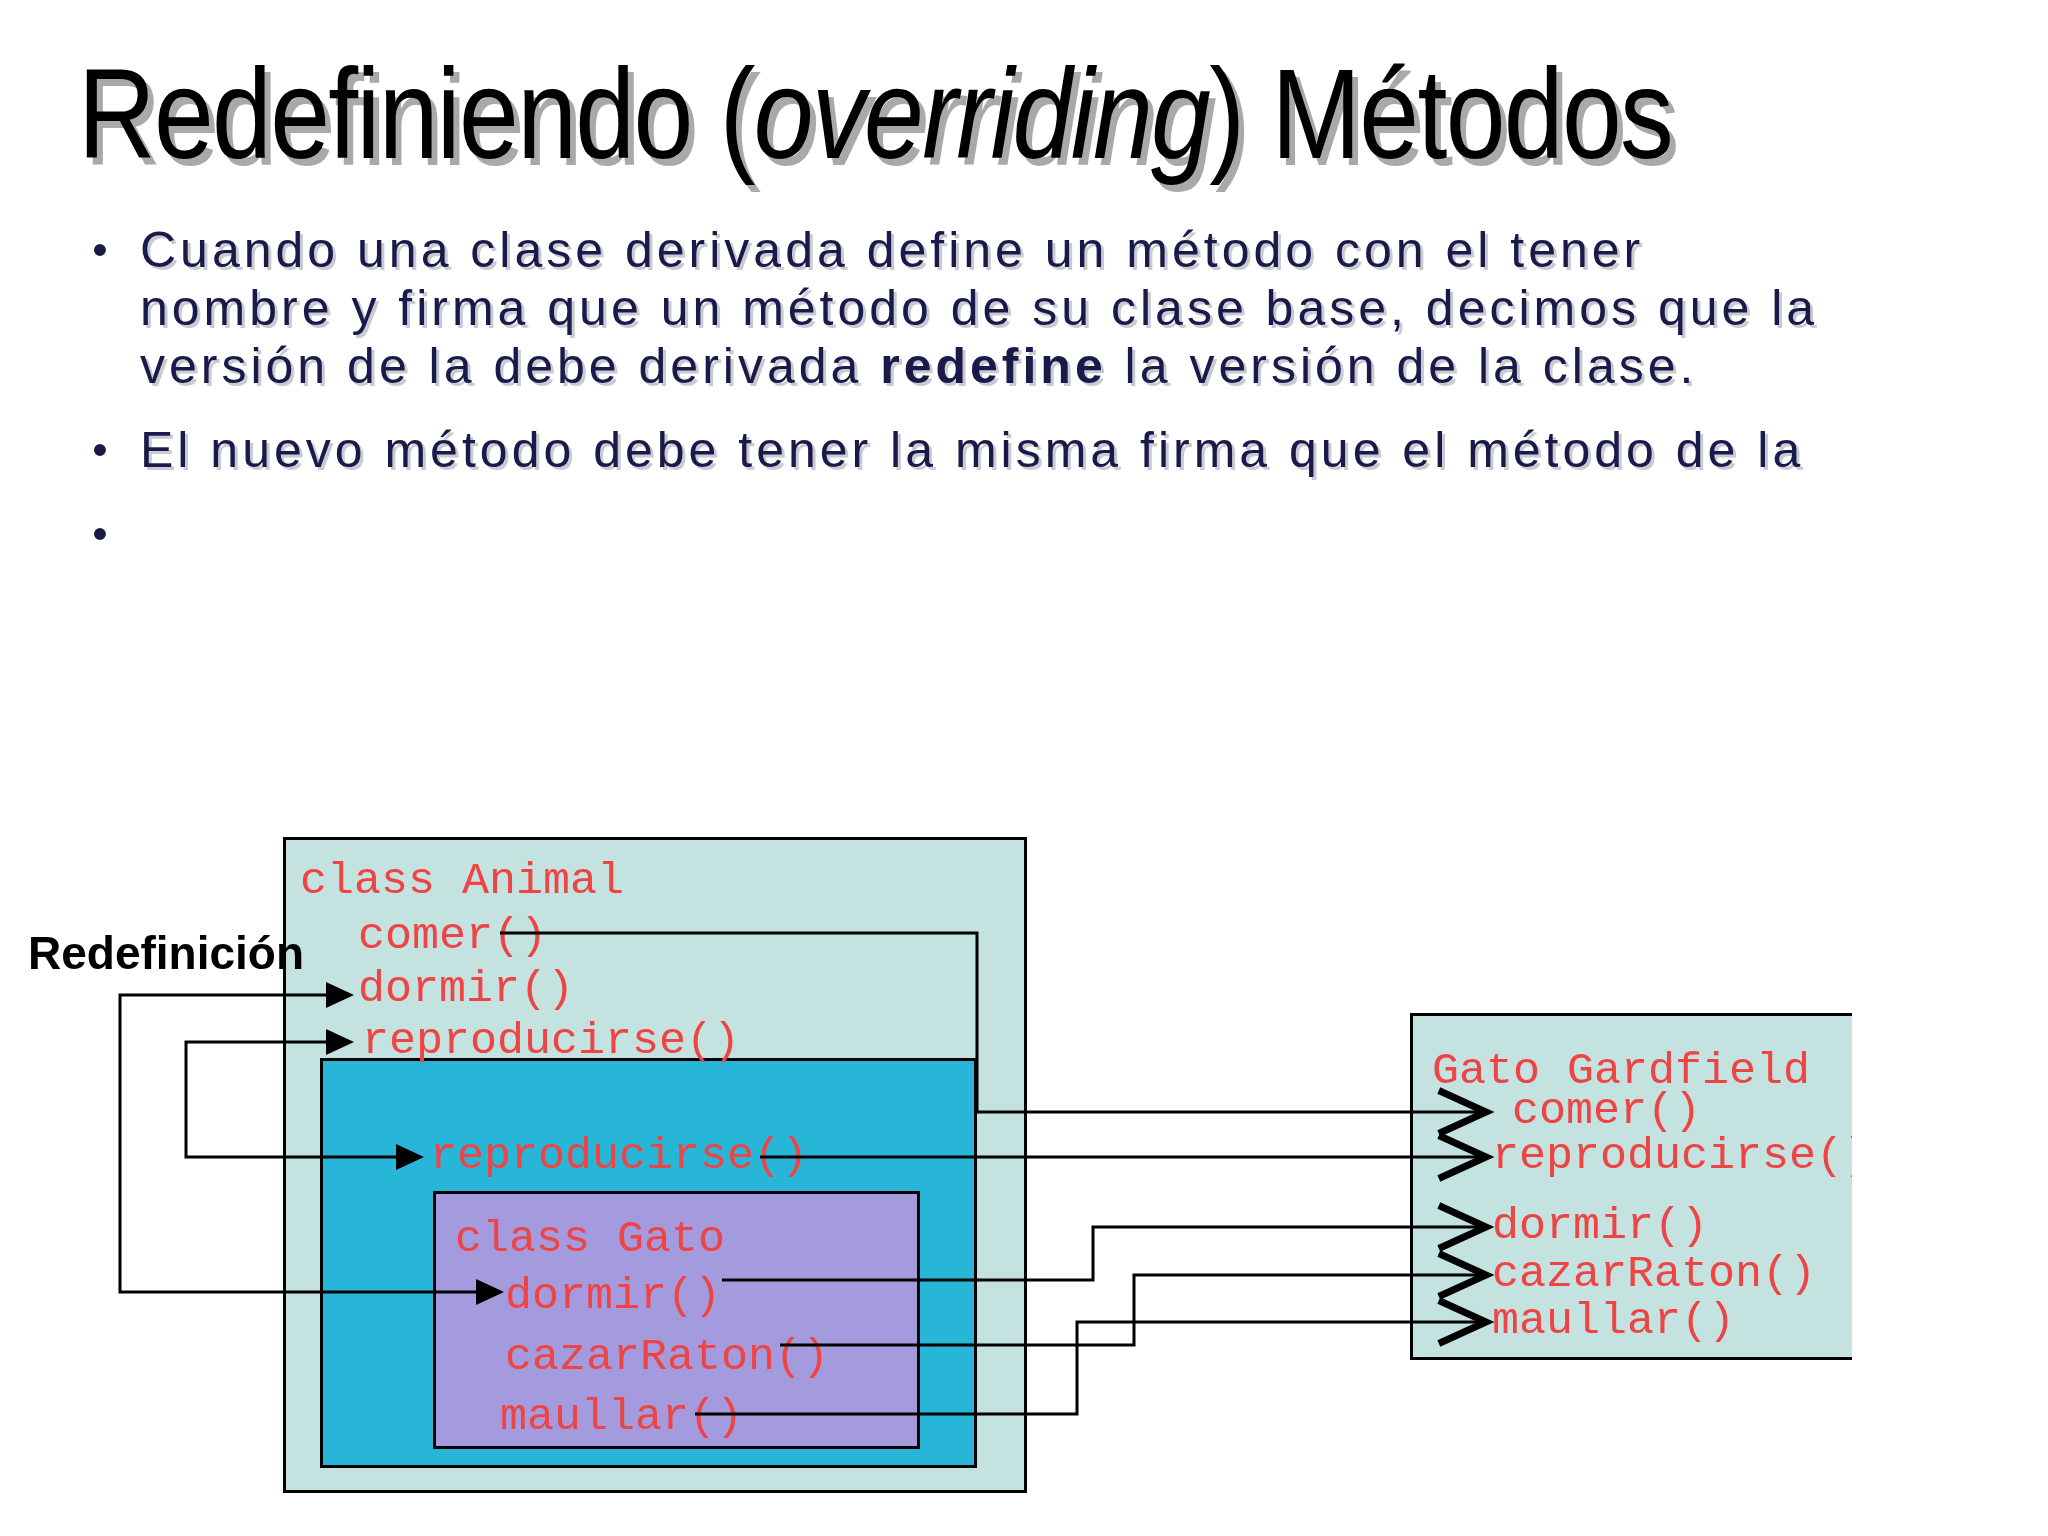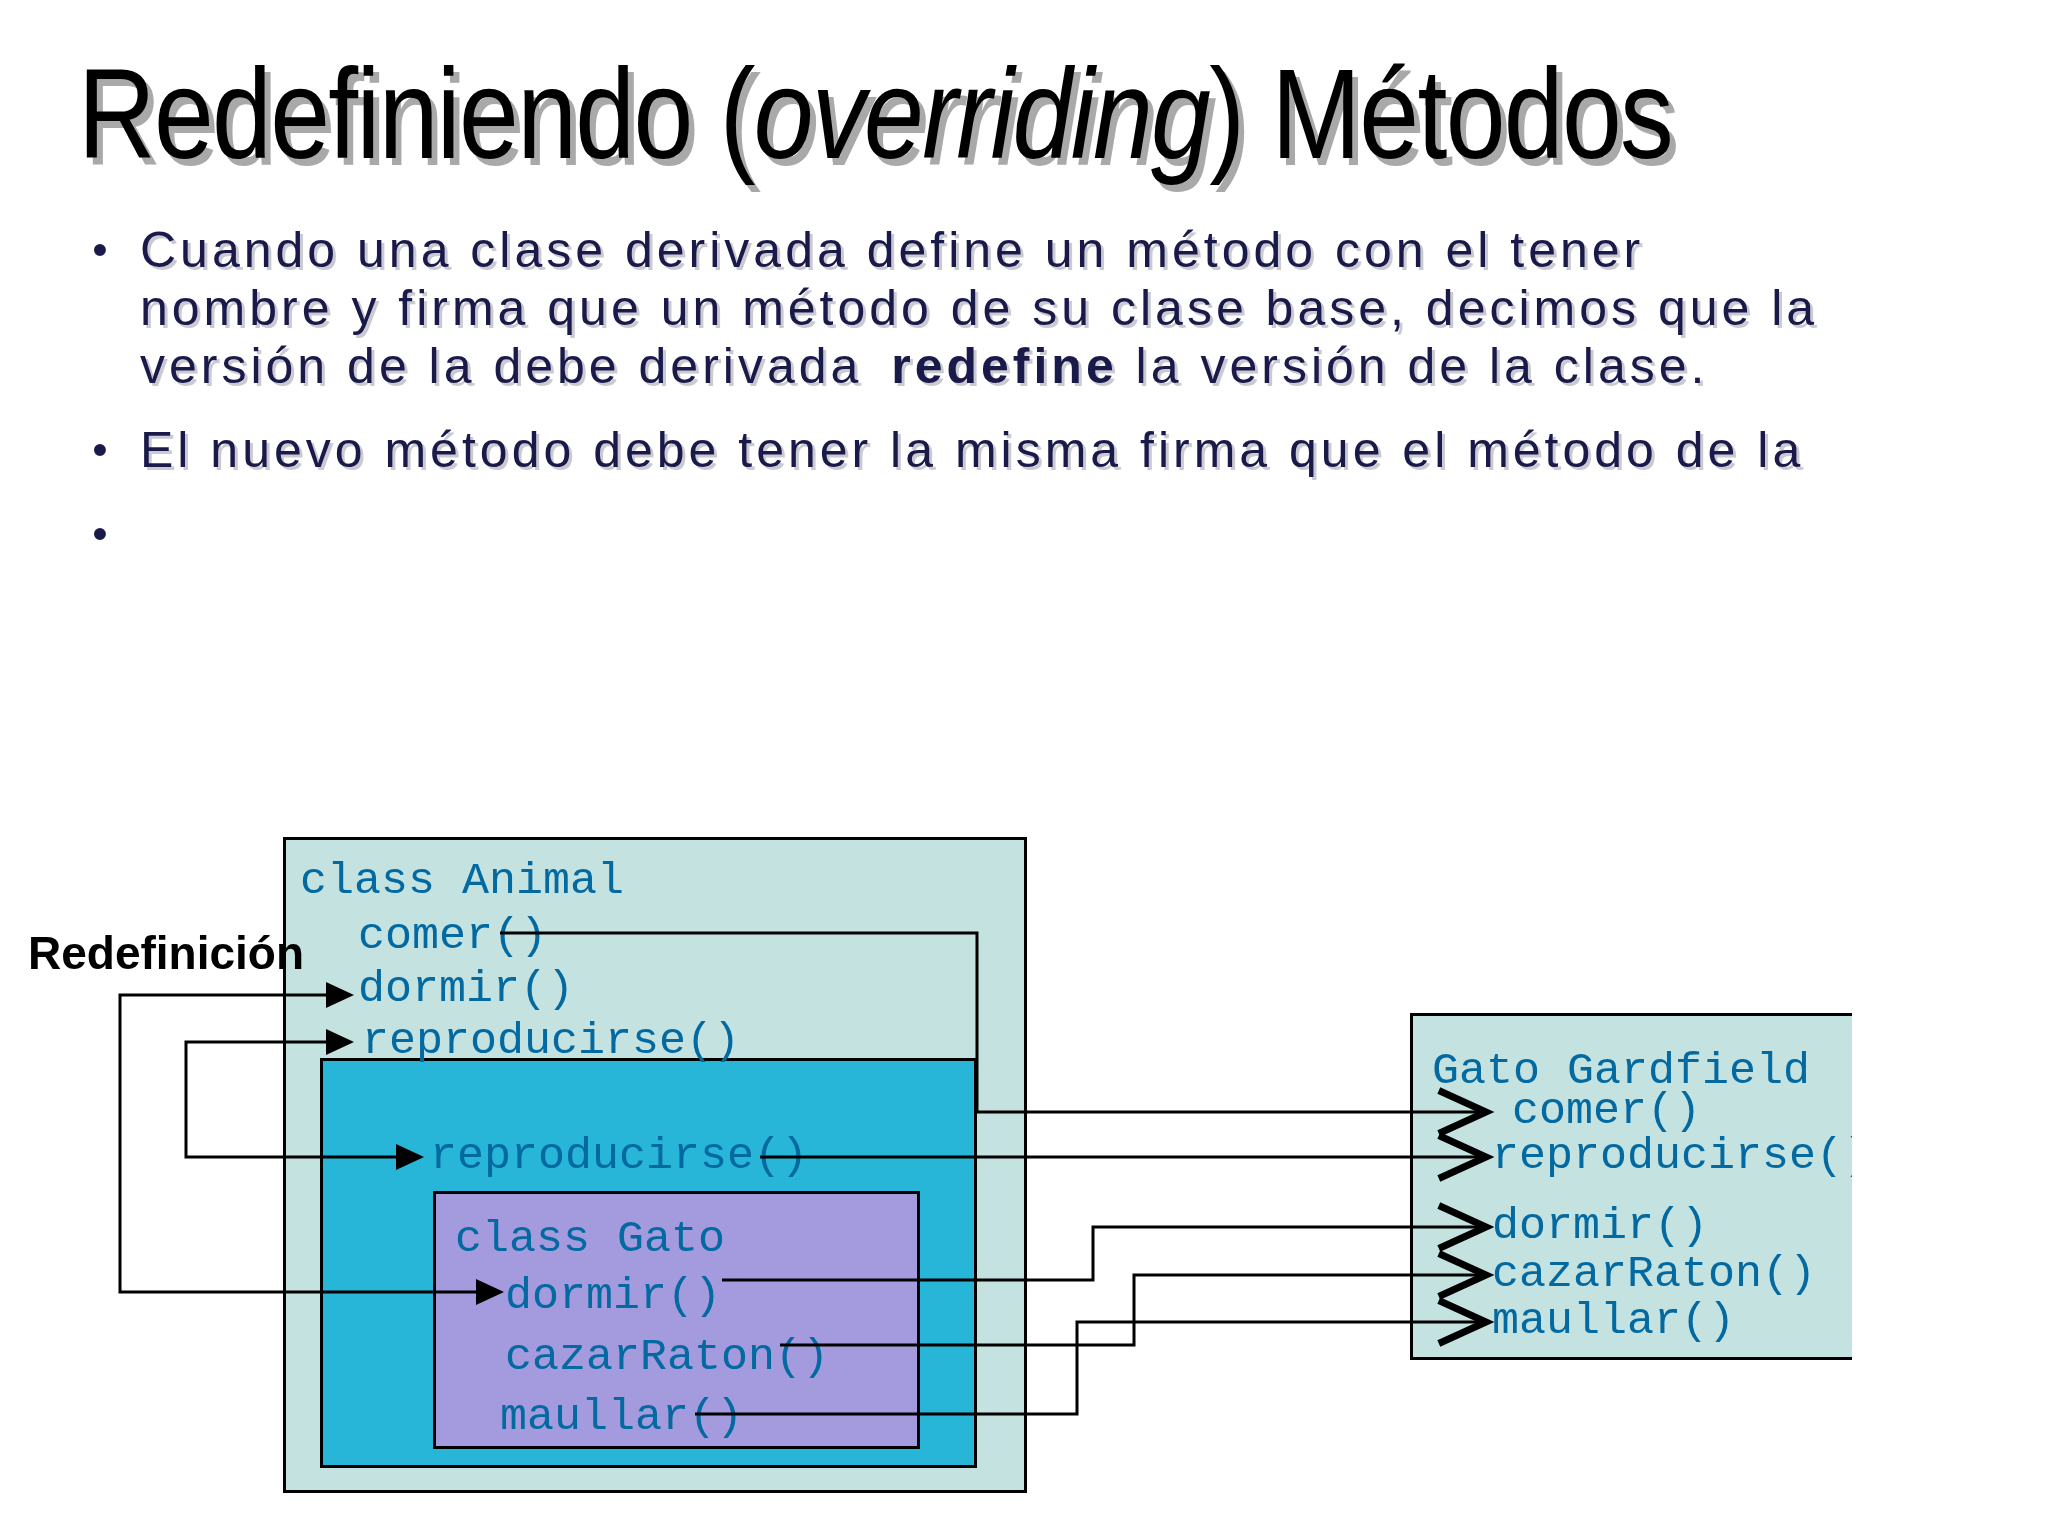--- a/index.html
+++ b/index.html
@@ -10,30 +10,30 @@
          font-size:128px;color:#000;letter-spacing:-2px;
          transform:scaleX(0.84);transform-origin:left top;
          text-shadow:7px 7px 0 #a9a9a9;}
   .title .it{font-style:italic;}
   
   .bullets{position:absolute;left:60px;top:221px;width:1900px;color:#1a1a4a;}
   .bullet{display:flex;margin-bottom:26px;}
   .bullet .dot{width:80px;font-size:44px;line-height:58px;text-align:center;flex:0 0 80px;}
   .bullet .btxt{font-size:50px;line-height:58px;letter-spacing:4px;
                 text-shadow:3px 3px 0 rgba(150,150,165,0.5);}
-  .bullet .btxt b{font-weight:bold;margin-left:11px;}
+  .bullet .btxt b{font-weight:bold;}
   
   .dbox{position:absolute;border:3px solid #000;box-sizing:border-box;}
   .box-animal{left:283px;top:837px;width:744px;height:656px;}
   .box-mamifero{left:320px;top:1058px;width:657px;height:410px;}
   .box-gato{left:433px;top:1191px;width:487px;height:258px;}
   .box-gardfield{left:1410px;top:1013px;width:500px;height:347px;}
   
   .mono{position:absolute;font-family:"Liberation Mono",monospace;font-size:45px;
-        line-height:54px;height:54px;color:#0369a1;white-space:pre;z-index:3;}
+        line-height:54px;height:54px;color:#ef4444;white-space:pre;z-index:3;}
   
   .redef{position:absolute;left:28px;top:926px;font-size:46px;font-weight:bold;color:#000;z-index:3;}
   
   svg.overlay{position:absolute;left:0;top:0;z-index:4;}
 </style>
 </head>
 <body>
 
 <div class="slide">
 

